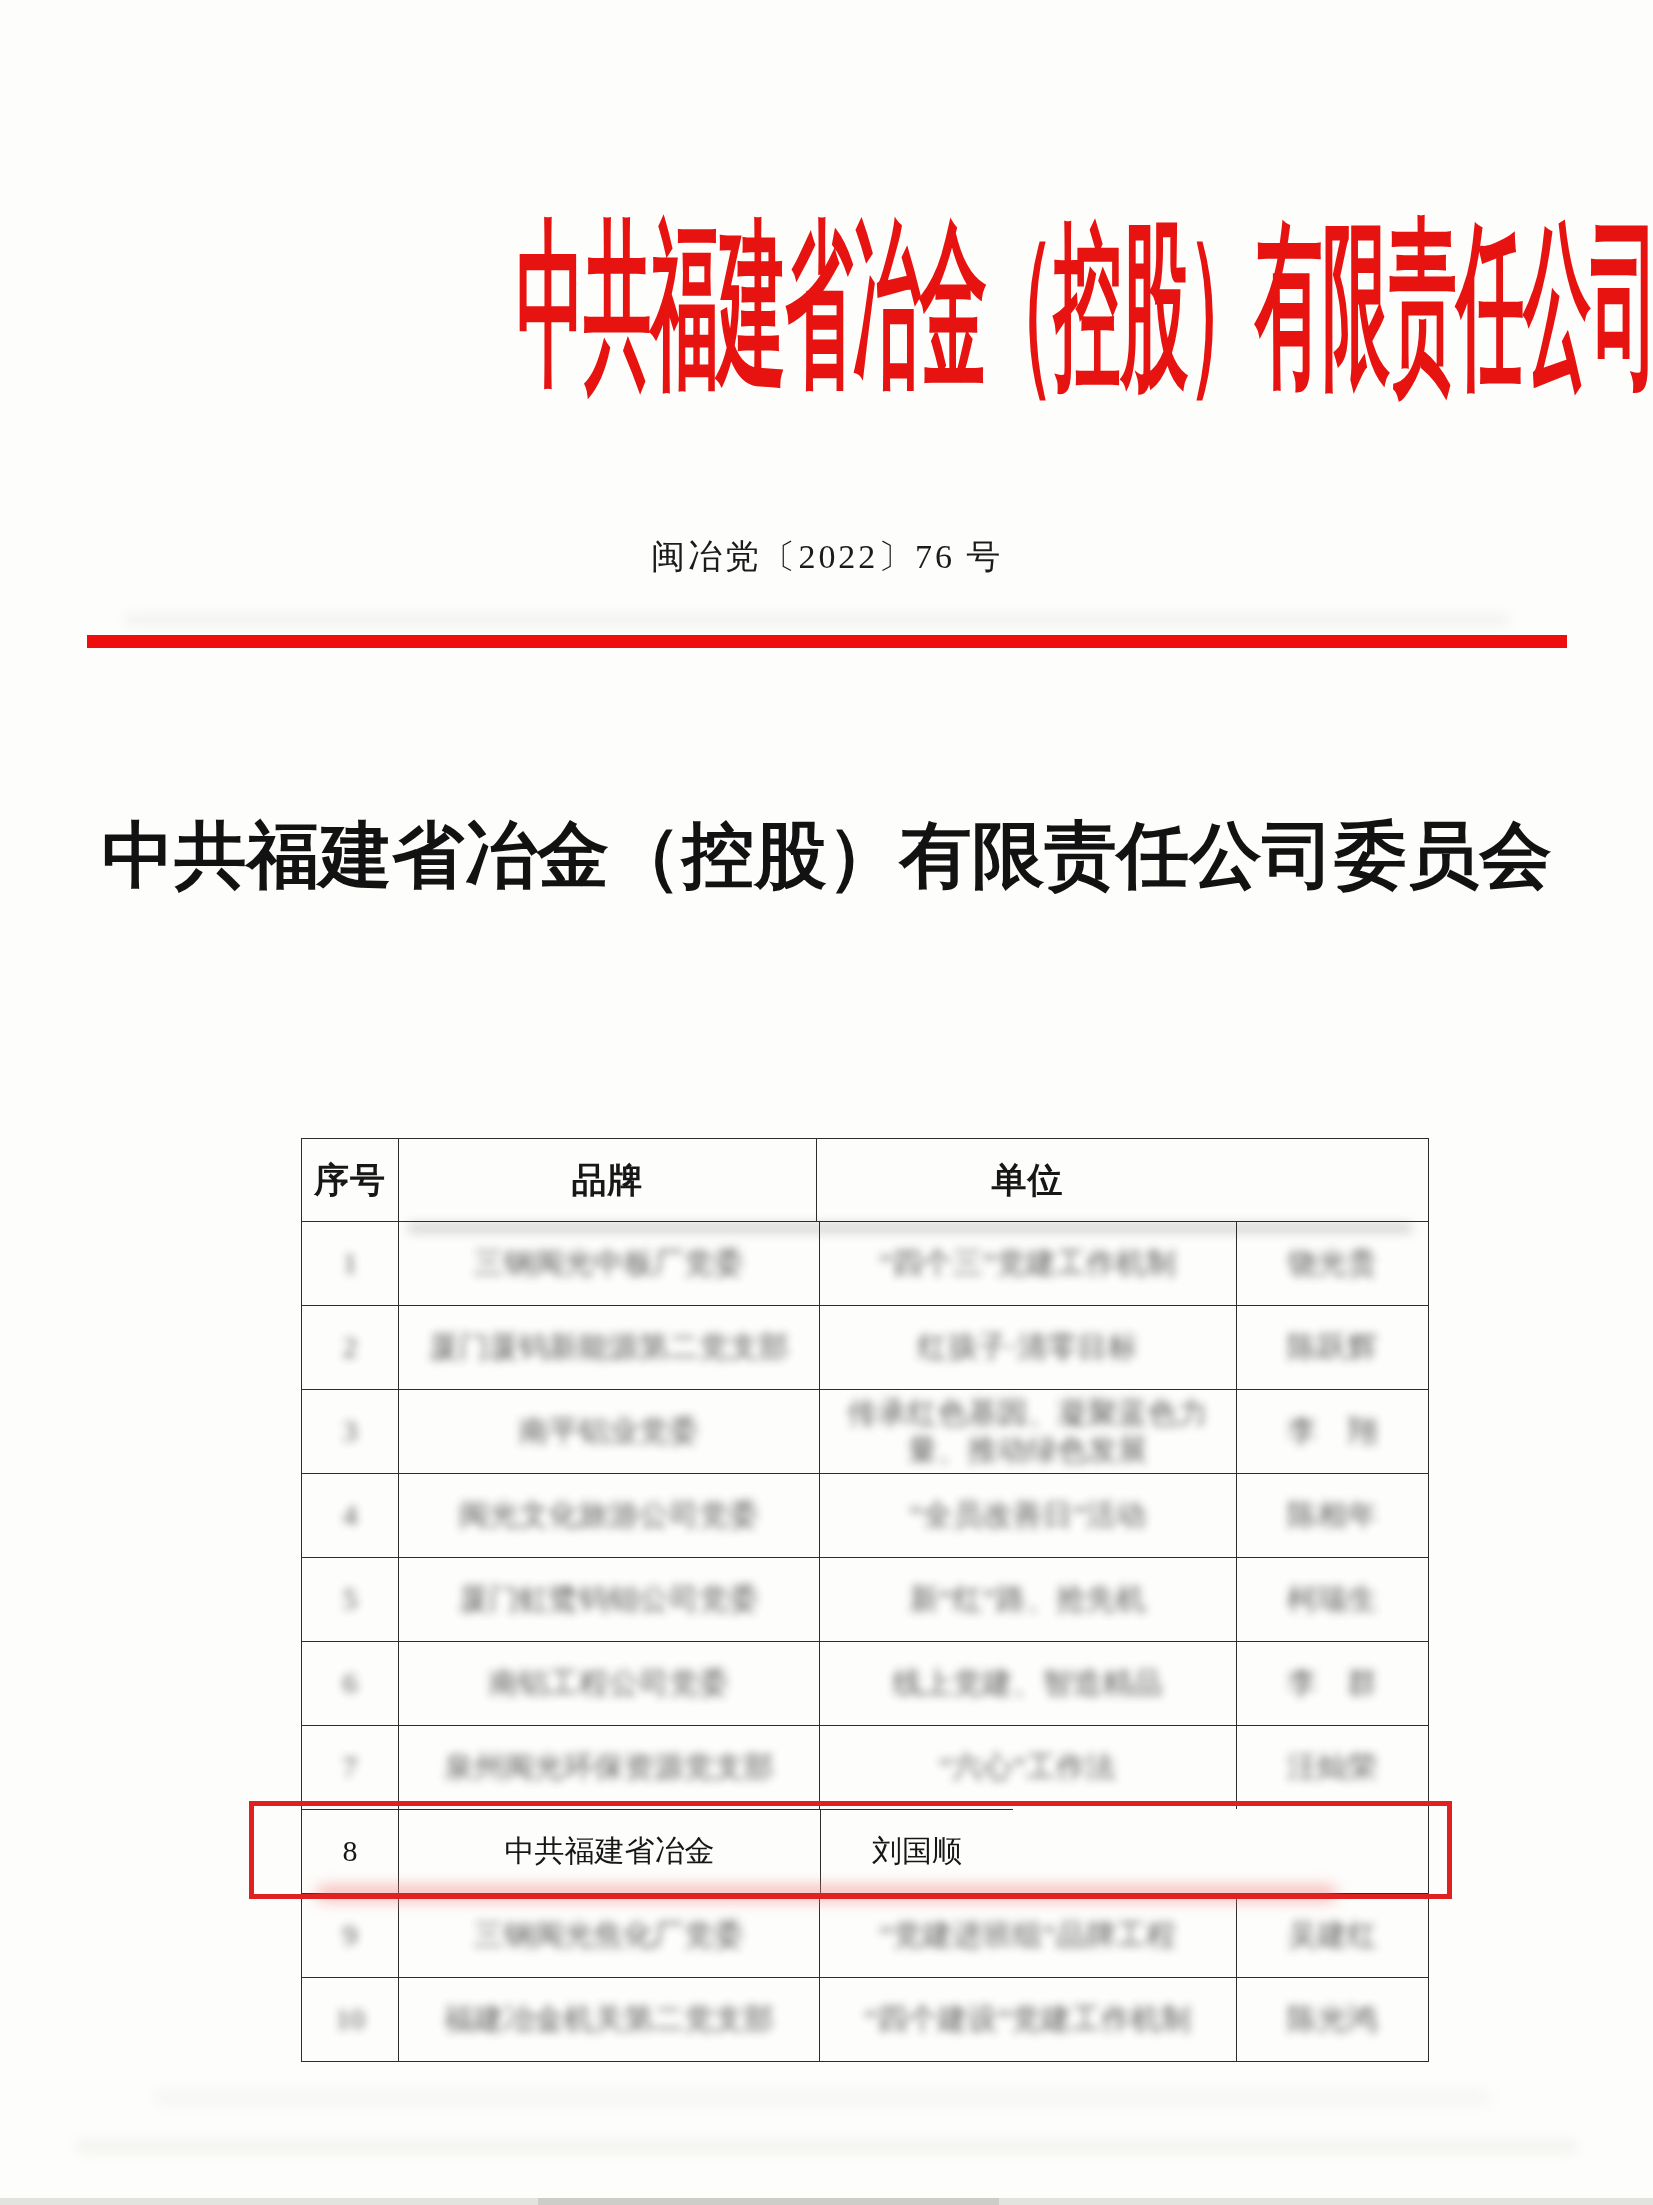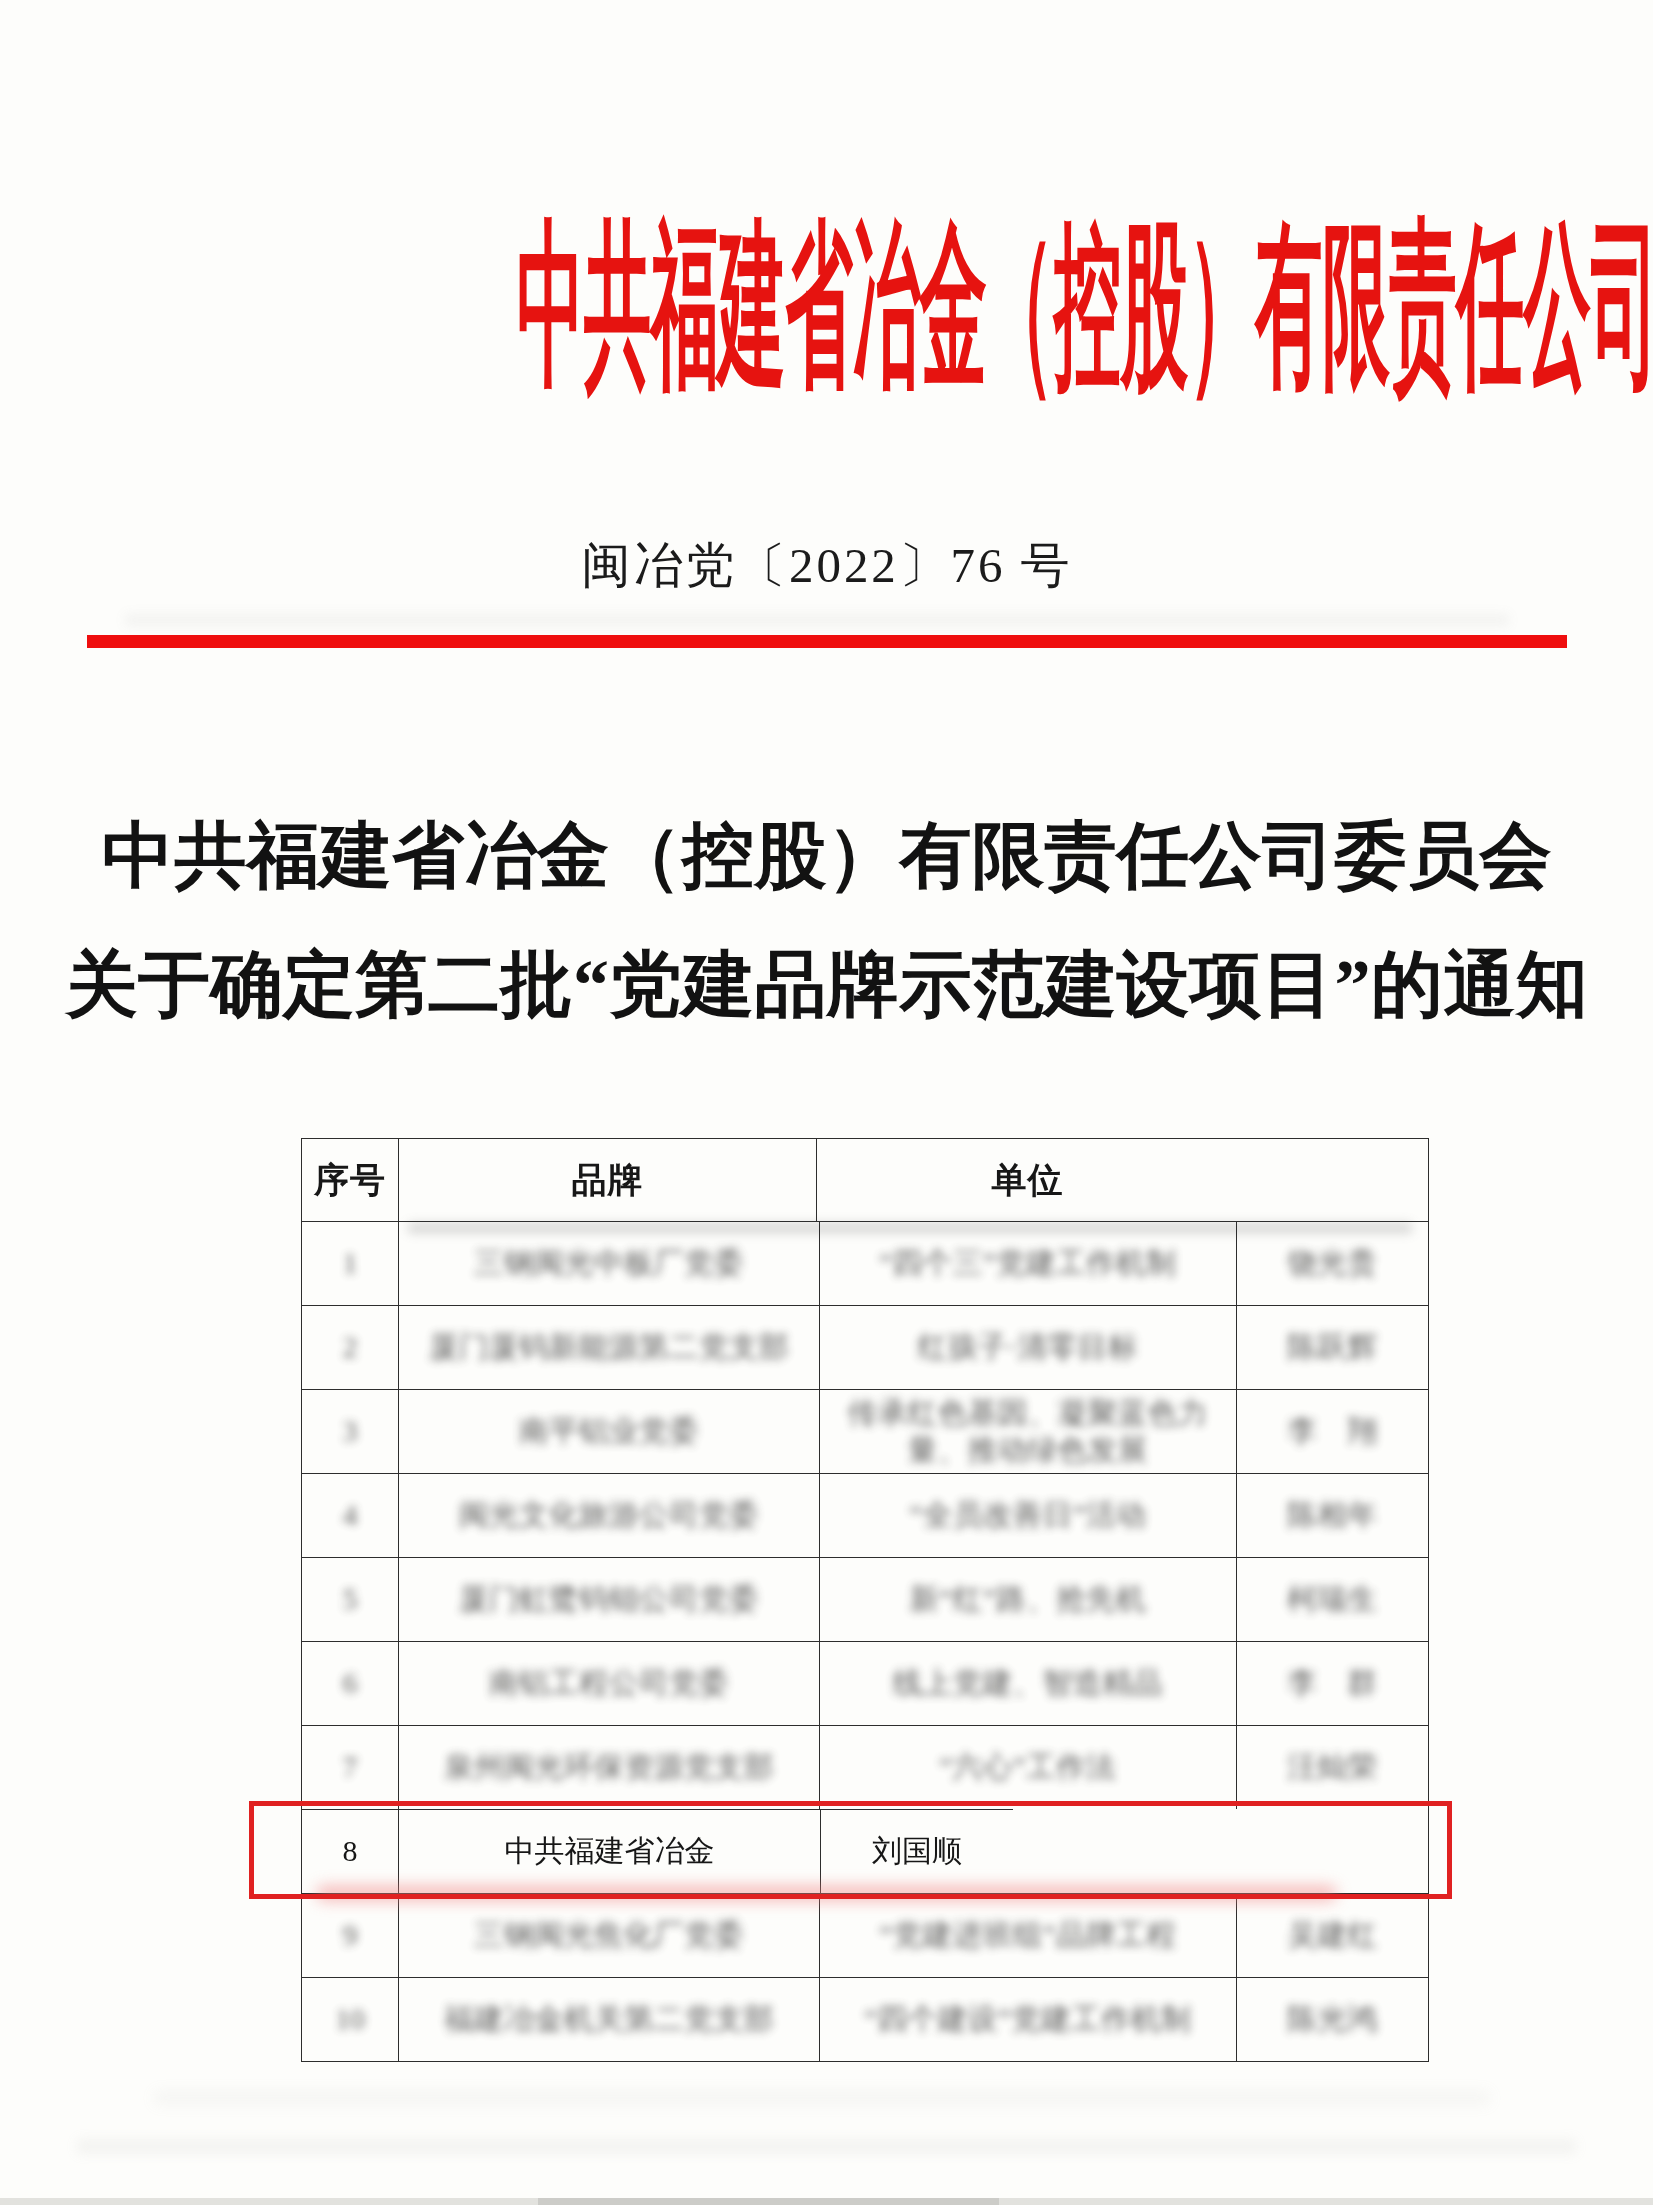--- a/index.html
+++ b/index.html
@@ -12,21 +12,21 @@
     text-align:center;white-space:nowrap;
     font-size:179px;line-height:1.0;font-weight:bold;
     color:var(--title-red,#e61310);
     transform:scaleX(0.375);transform-origin:50% 0;
     letter-spacing:0px;
   }
 
   
   .doc-no{
     position:absolute;top:537px;left:0;width:100%;
-    text-align:center;font-size:49px;line-height:1.2;
+    text-align:center;font-size:34px;line-height:1.2;
     color:#1b1b1b;letter-spacing:2.9px;font-weight:normal;
   }
 
   
   .red-rule{
     position:absolute;top:635px;left:87px;width:1480px;height:13px;
     background:var(--rule-red,#ef0e0e);
   }
 
   
@@ -87,21 +87,20 @@
 
   <div class="red-title">中共福建省冶金（控股）有限责任公司委员会文件</div>
 
   <div class="doc-no">闽冶党〔2022〕76 号</div>
 
   <div class="red-rule"></div>
   <div class="smear smear-rule"></div>
 
   <div class="main-title">
     <div>中共福建省冶金（控股）有限责任公司委员会</div>
-    <div>关于确定第二批“党建品牌示范建设项目”的通知</div>
   </div>
 
   <div class="tbl">
     <div class="tr header">
       <div class="cell c0">
           <span>序号</span>
         </div>
       <div class="cell c2">
           <span>品牌</span>
         </div>

